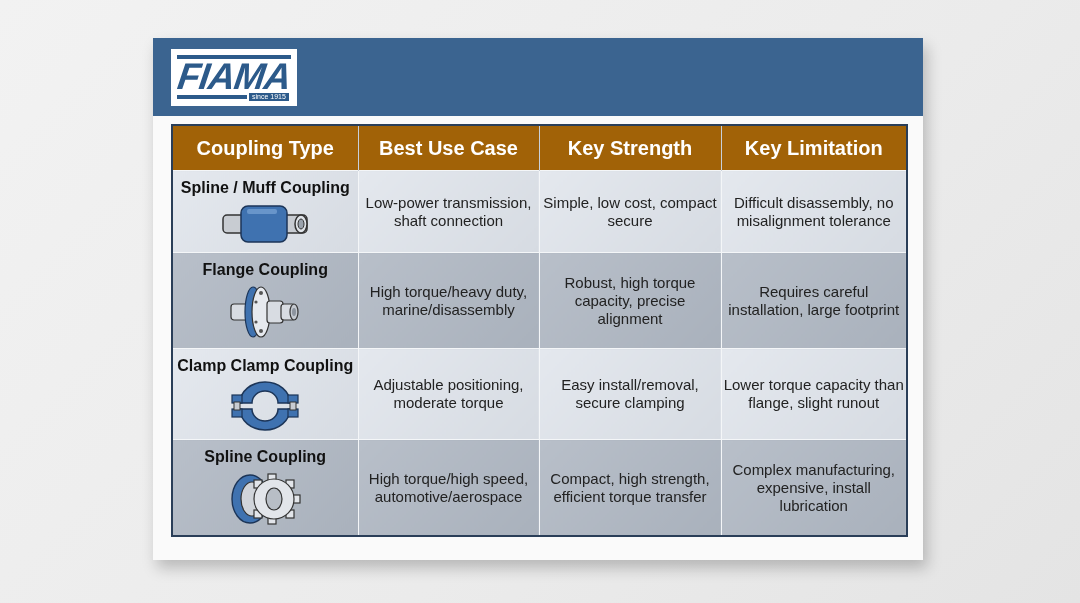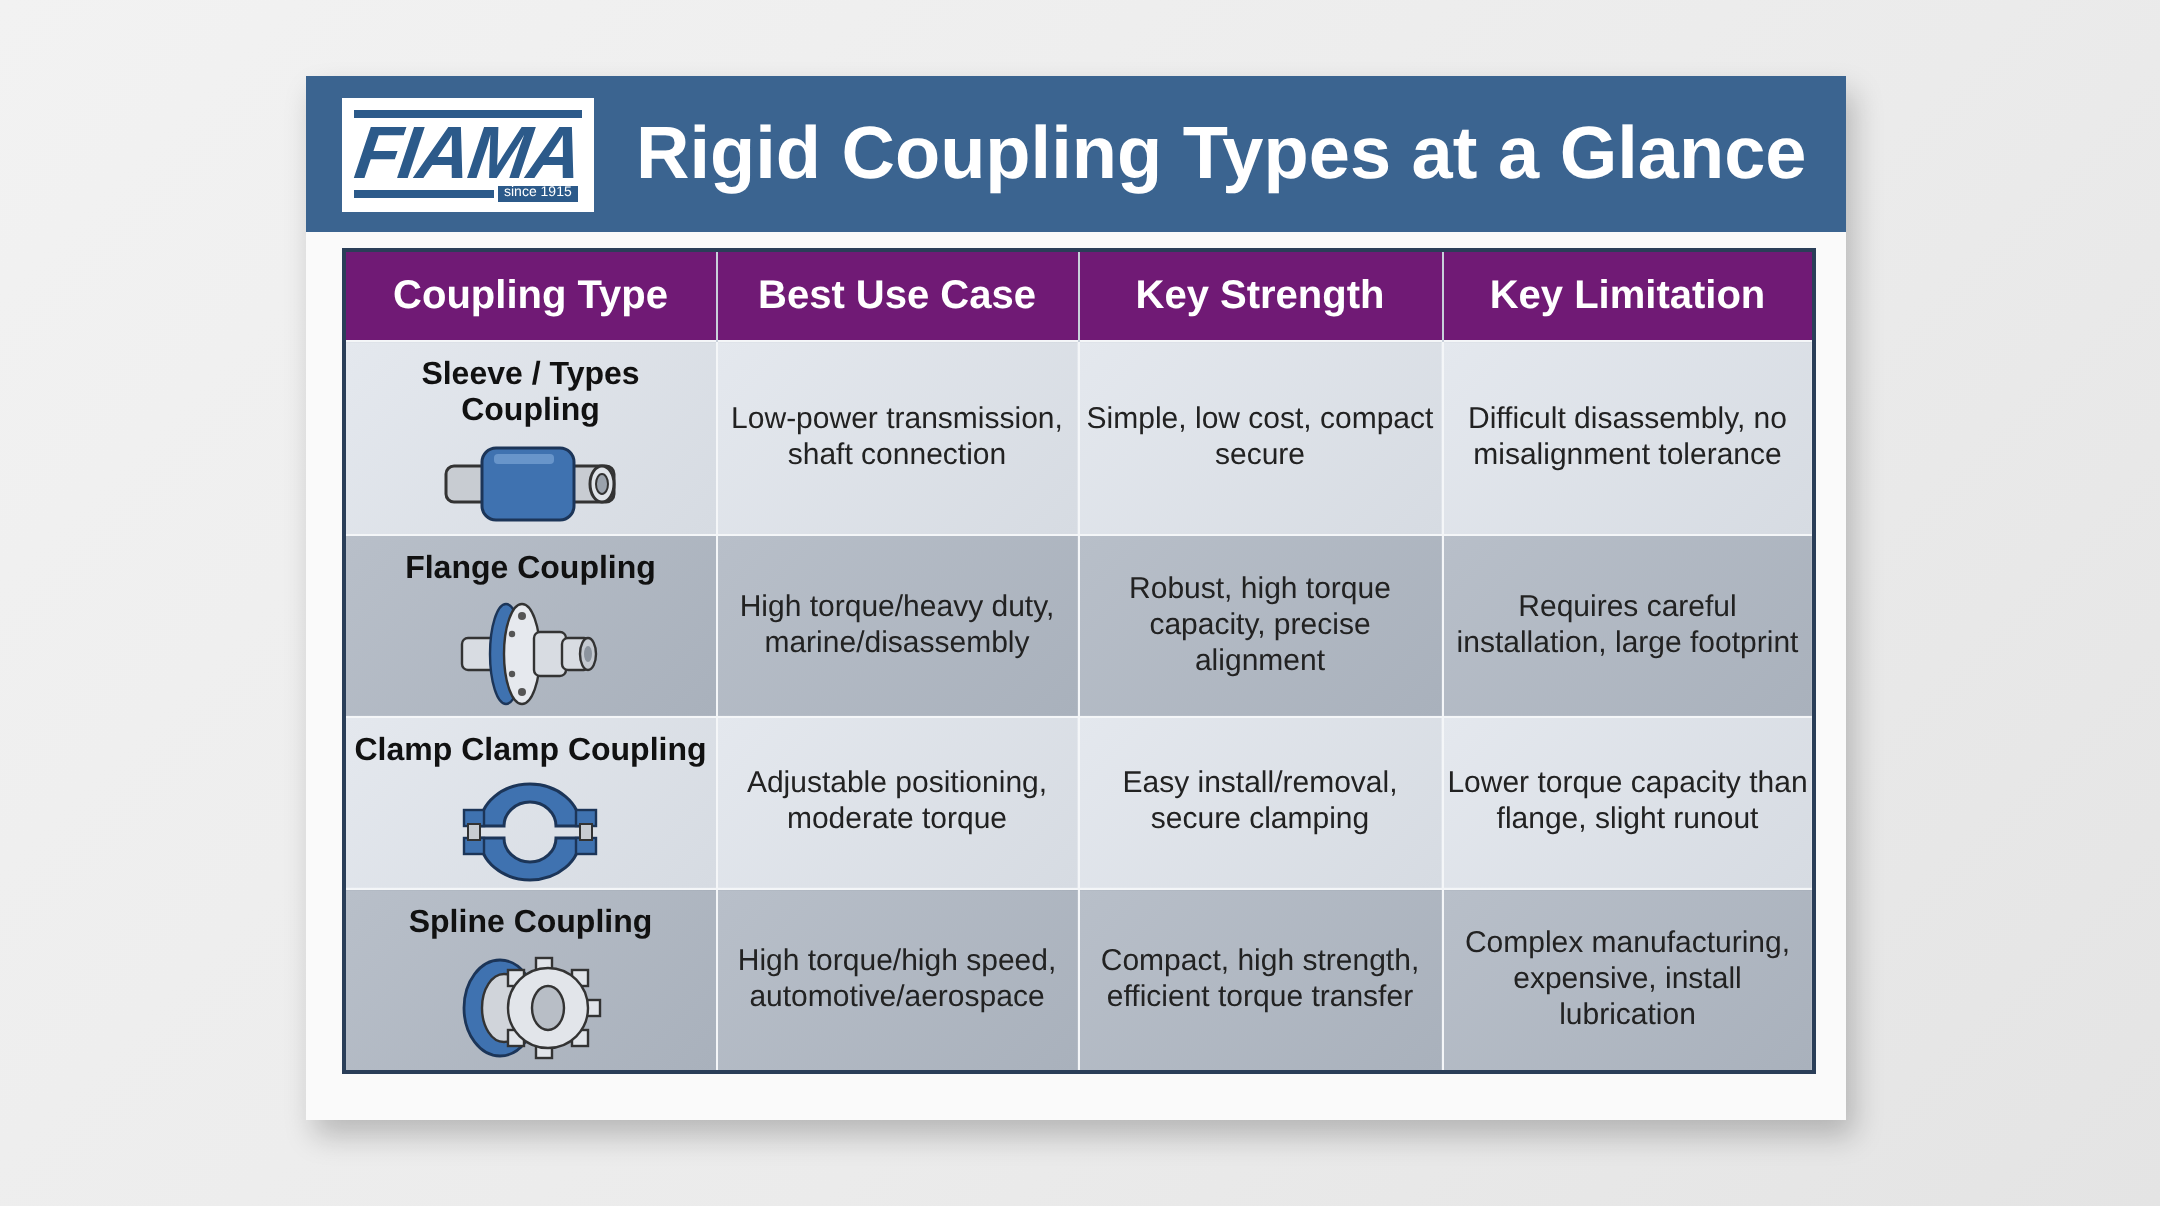--- a/index.html
+++ b/index.html
@@ -6,62 +6,61 @@
   body{width:1080px;height:603px;background:linear-gradient(135deg,#f2f2f2 0%,#ebebeb 60%,#e4e4e4 100%);position:relative;overflow:hidden;font-family:"Liberation Sans",sans-serif;}
   .card{position:absolute;left:153px;top:38px;width:770px;height:522px;background:#fafafa;box-shadow:4px 8px 14px rgba(0,0,0,0.22);}
   .header{position:absolute;left:0;top:0;width:770px;height:78px;background:#3b6490;}
   .logo{position:absolute;left:18px;top:11px;width:126px;height:57px;background:#fff;}
   .logo .bar1{position:absolute;left:6px;top:6px;width:114px;height:4px;background:#2c5a8a;}
   .logo .word{position:absolute;left:4px;top:9px;width:118px;text-align:center;font-weight:bold;font-style:italic;font-size:37px;color:#2c5a8a;letter-spacing:-1px;line-height:38px;transform:skewX(-8deg);}
   .logo .bar2{position:absolute;left:6px;top:46px;width:70px;height:4px;background:#2c5a8a;}
   .logo .since{position:absolute;left:78px;top:44px;font-size:7px;color:#fff;background:#2c5a8a;padding:0 3px;line-height:8px;}
   .title{position:absolute;left:165px;top:14px;font-size:37px;font-weight:bold;color:#fff;line-height:50px;white-space:nowrap;}
   table{position:absolute;left:18px;top:86px;width:735px;height:413px;border-collapse:collapse;border:2px solid #2a3e58;table-layout:fixed;}
-  th{background:#701a75;color:#fff;font-size:20px;font-weight:bold;height:44px;border-right:1px solid #c8d0da;padding:0;}
+  th{background:#a16207;color:#fff;font-size:20px;font-weight:bold;height:44px;border-right:1px solid #c8d0da;padding:0;}
   th:last-child{border-right:none;text-align:center;}
   td{font-size:15px;color:#222;text-align:center;vertical-align:middle;border:1px solid #f4f6f8;line-height:18px;padding:0 2px;}
   tr.light td{background:linear-gradient(135deg,#e4e8ee,#d6dbe2);}
   tr.dark td{background:linear-gradient(135deg,#b8bfc9,#a9b1bc);}
   td.type{vertical-align:top;padding-top:8px;}
   .tname{font-weight:bold;font-size:16px;color:#111;display:block;line-height:18px;}
   .icon{display:block;margin:6px auto 0;}
 </style>
 </head>
 <body>
 
 <div class="card">
   <div class="header">
     <div class="logo">
       <div class="bar1"></div>
       <div class="word">FIAMA</div>
       <div class="bar2"></div>
       <div class="since">since 1915</div>
     </div>
-    <div class="title">Rigid Coupling Types at a Glance</div>
   </div>
 
   <table>
     <colgroup>
         <col style="width:186px">
         <col style="width:181px">
         <col style="width:182px">
         <col style="width:186px">
       </colgroup>
     <thead>
       <tr>
         <th>Coupling Type</th>
         <th>Best Use Case</th>
         <th>Key Strength</th>
         <th>Key Limitation</th>
       </tr>
     </thead>
     <tbody>
       <tr class="light">
         <td class="type">
-          <span class="tname">Sleeve / Types Coupling</span>
+          <span class="tname">Spline / Muff Coupling</span>
           <svg class="icon" width="92" height="42" viewBox="0 0 92 42">
             <rect x="4" y="12" width="84" height="18" rx="4" fill="#c8ccd2" stroke="#333" stroke-width="1.5"></rect>
             <rect x="22" y="3" width="46" height="36" rx="7" fill="#3f72b0" stroke="#1c3558" stroke-width="1.5"></rect>
             <rect x="28" y="6" width="30" height="5" rx="2" fill="#7aa4d6" opacity="0.7"></rect>
             <ellipse cx="82" cy="21" rx="6" ry="9" fill="#dfe3e8" stroke="#333" stroke-width="1.5"></ellipse>
             <ellipse cx="82" cy="21" rx="3" ry="5" fill="#9aa2ac" stroke="#333" stroke-width="1"></ellipse>
           </svg>
         </td>
         <td>Low-power transmission, shaft connection</td>
         <td>Simple, low cost, compact secure</td>

